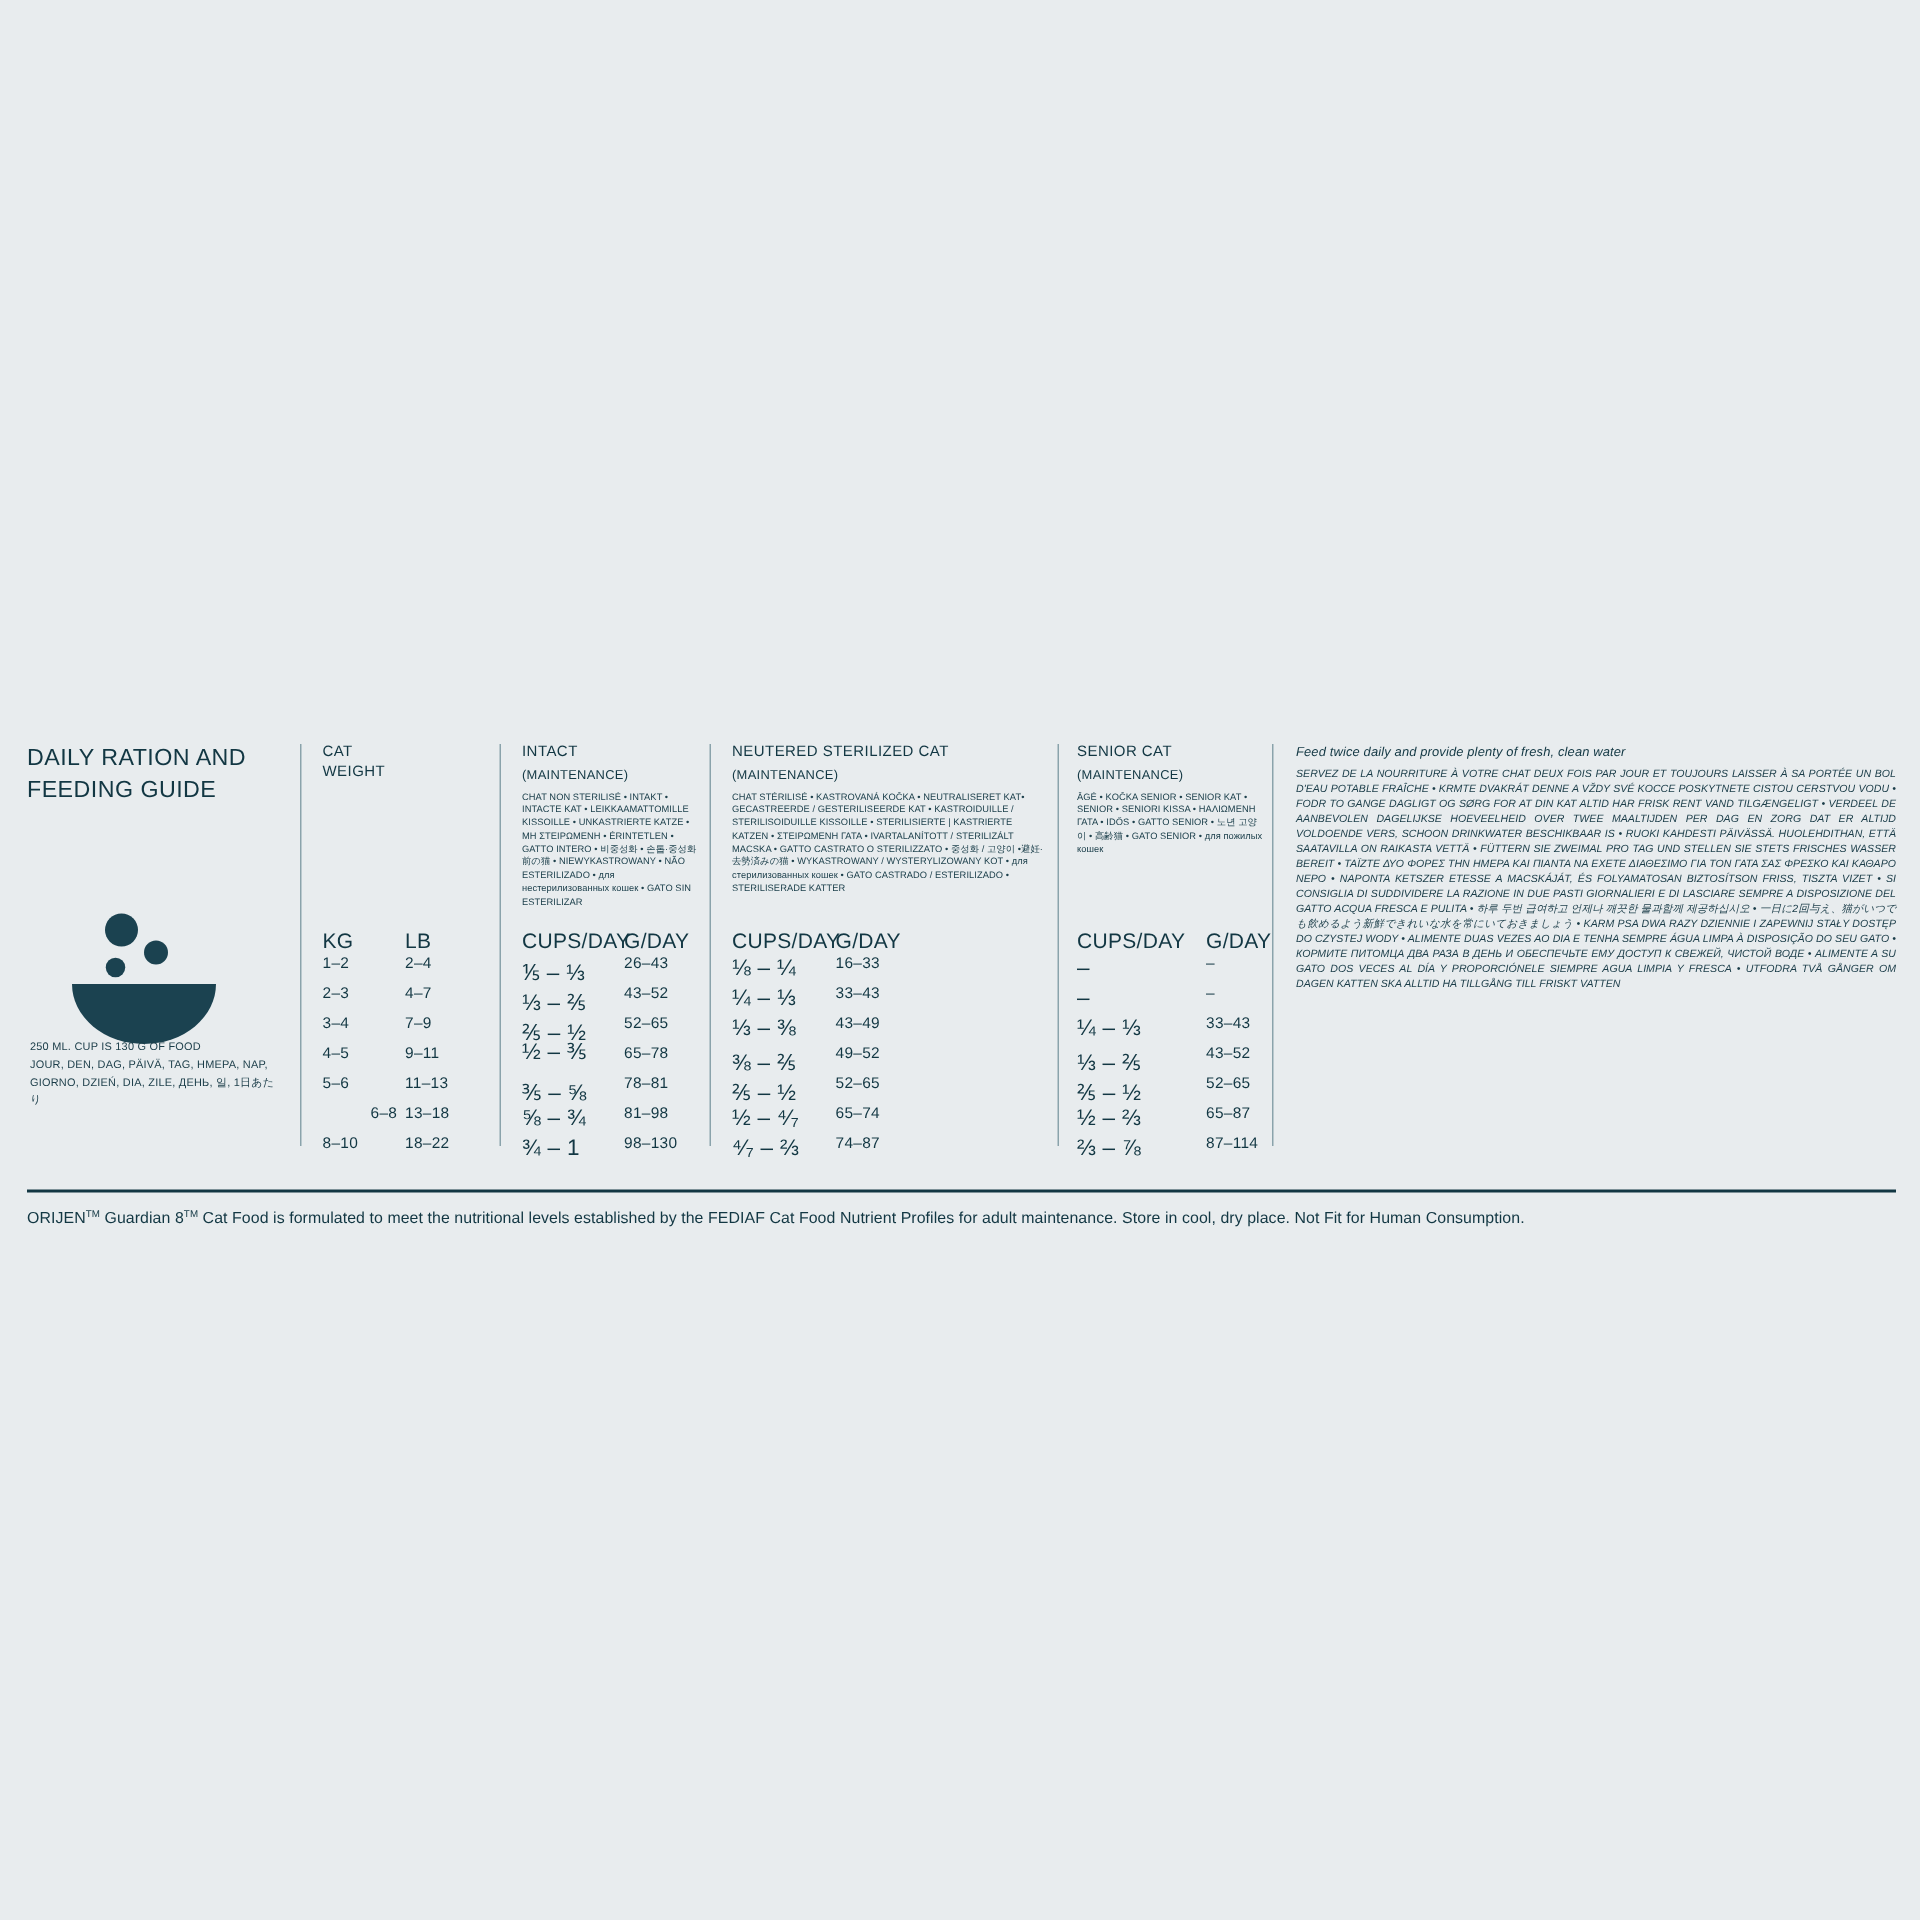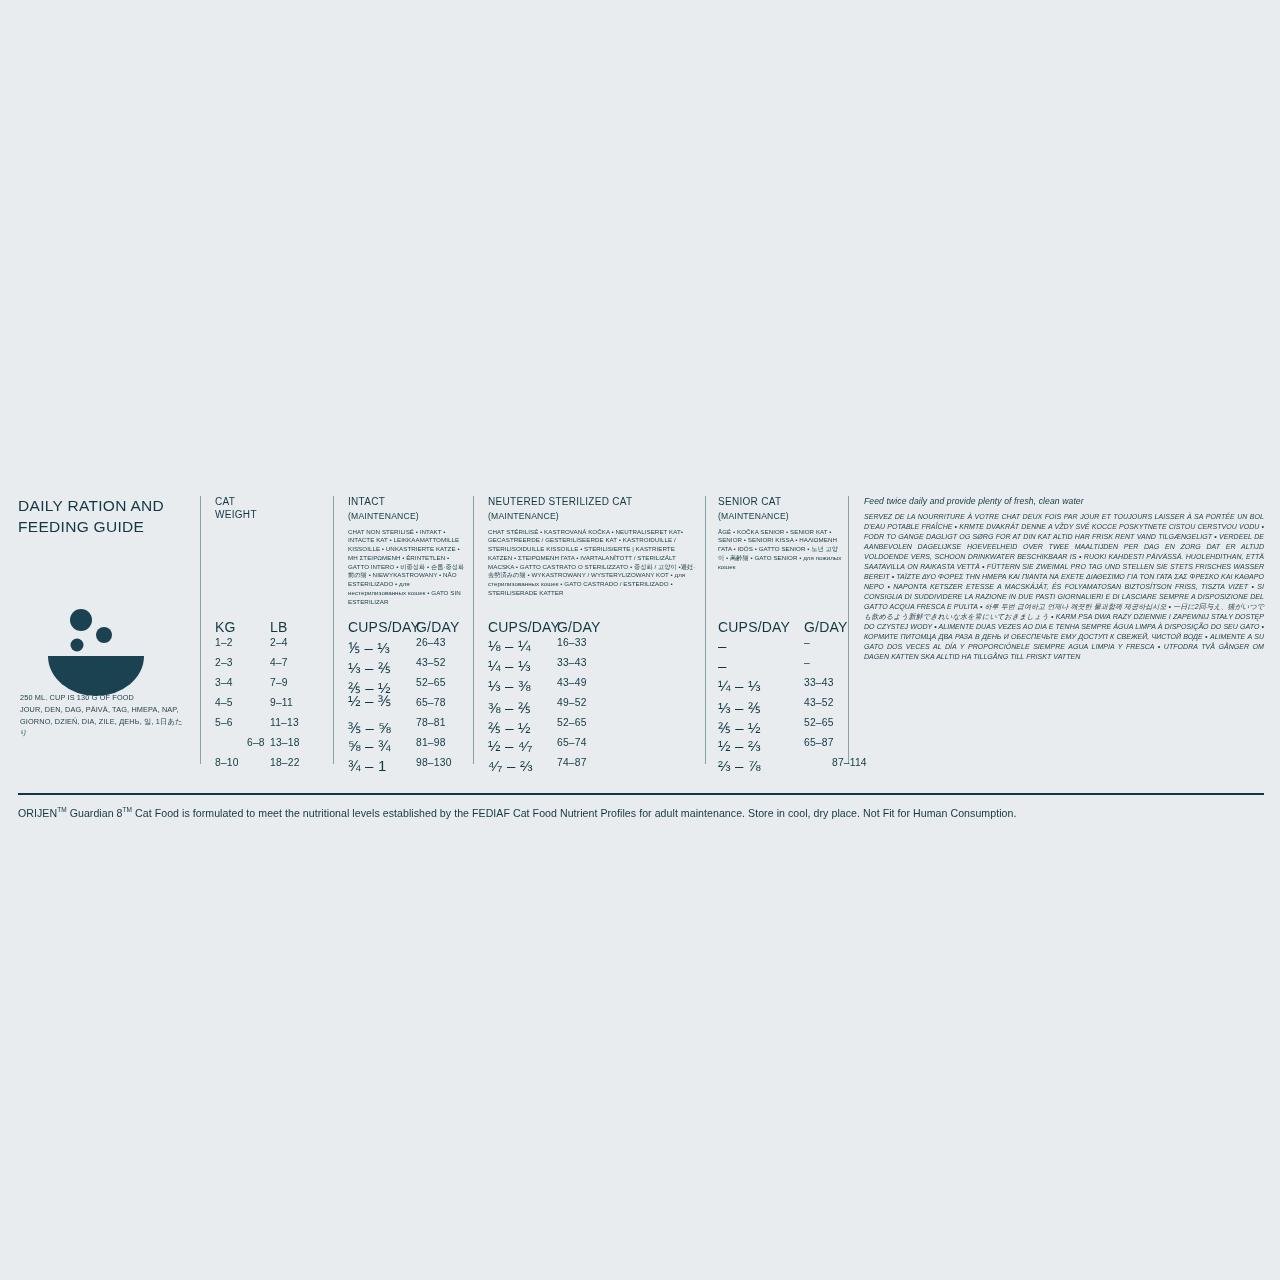--- a/index.html
+++ b/index.html
@@ -283,21 +283,21 @@
     <div class="data-cell frac" style="left:700px; top:241px;">½ – ⅔</div>
     <div class="data-cell" style="left:786px; top:241px;">65–87</div>
 
     <div class="data-cell" style="left:197px; top:261px;">8–10</div>
     <div class="data-cell" style="left:252px; top:261px;">18–22</div>
     <div class="data-cell frac" style="left:330px; top:261px;">¾ – 1</div>
     <div class="data-cell" style="left:398px; top:261px;">98–130</div>
     <div class="data-cell frac" style="left:470px; top:261px;">⁴⁄₇ – ⅔</div>
     <div class="data-cell" style="left:539px; top:261px;">74–87</div>
     <div class="data-cell frac" style="left:700px; top:261px;">⅔ – ⅞</div>
-    <div class="data-cell" style="left:786px; top:261px;margin-left:28px;">87–114</div>
+    <div class="data-cell" style="left:786px; top:261px;">87–114</div>
 
     <div class="right-block">
       <div class="feed-en">Feed twice daily and provide plenty of fresh, clean water</div>
       <div class="feed-multi">SERVEZ DE LA NOURRITURE À VOTRE CHAT DEUX FOIS PAR JOUR ET TOUJOURS LAISSER À SA PORTÉE UN BOL D'EAU POTABLE FRAÎCHE • KRMTE DVAKRÁT DENNE A VŽDY SVÉ KOCCE POSKYTNETE CISTOU CERSTVOU VODU • FODR TO GANGE DAGLIGT OG SØRG FOR AT DIN KAT ALTID HAR FRISK RENT VAND TILGÆNGELIGT • VERDEEL DE AANBEVOLEN DAGELIJKSE HOEVEELHEID OVER TWEE MAALTIJDEN PER DAG EN ZORG DAT ER ALTIJD VOLDOENDE VERS, SCHOON DRINKWATER BESCHIKBAAR IS • RUOKI KAHDESTI PÄIVÄSSÄ. HUOLEHDITHAN, ETTÄ SAATAVILLA ON RAIKASTA VETTÄ • FÜTTERN SIE ZWEIMAL PRO TAG UND STELLEN SIE STETS FRISCHES WASSER BEREIT • ΤΑΪΖΤΕ ΔΥΟ ΦΟΡΕΣ ΤΗΝ ΗΜΕΡΑ ΚΑΙ ΠΙΑΝΤΑ ΝΑ ΕΧΕΤΕ ΔΙΑΘΕΣΙΜΟ ΓΙΑ ΤΟΝ ΓΑΤΑ ΣΑΣ ΦΡΕΣΚΟ ΚΑΙ ΚΑΘΑΡΟ ΝΕΡΟ • ΝΑΡΟΝΤΑ ΚΕΤSZER ETESSE A MACSKÁJÁT, ÉS FOLYAMATOSAN BIZTOSÍTSON FRISS, TISZTA VIZET • SI CONSIGLIA DI SUDDIVIDERE LA RAZIONE IN DUE PASTI GIORNALIERI E DI LASCIARE SEMPRE A DISPOSIZIONE DEL GATTO ACQUA FRESCA E PULITA • 하루 두번 급여하고 언제나 깨끗한 물과함께 제공하십시오 • 一日に2回与え、猫がいつでも飲めるよう新鮮できれいな水を常にいておきましょう • KARM PSA DWA RAZY DZIENNIE I ZAPEWNIJ STAŁY DOSTĘP DO CZYSTEJ WODY • ALIMENTE DUAS VEZES AO DIA E TENHA SEMPRE ÁGUA LIMPA À DISPOSIÇÃO DO SEU GATO • КОРМИТЕ ПИТОМЦА ДВА РАЗА В ДЕНЬ И ОБЕСПЕЧЬТЕ ЕМУ ДОСТУП К СВЕЖЕЙ, ЧИСТОЙ ВОДЕ • ALIMENTE A SU GATO DOS VECES AL DÍA Y PROPORCIÓNELE SIEMPRE AGUA LIMPIA Y FRESCA • UTFODRA TVÅ GÅNGER OM DAGEN KATTEN SKA ALLTID HA TILLGÅNG TILL FRISKT VATTEN</div>
     </div>
 
   </div>
 
   <div class="hrule"></div>
 

